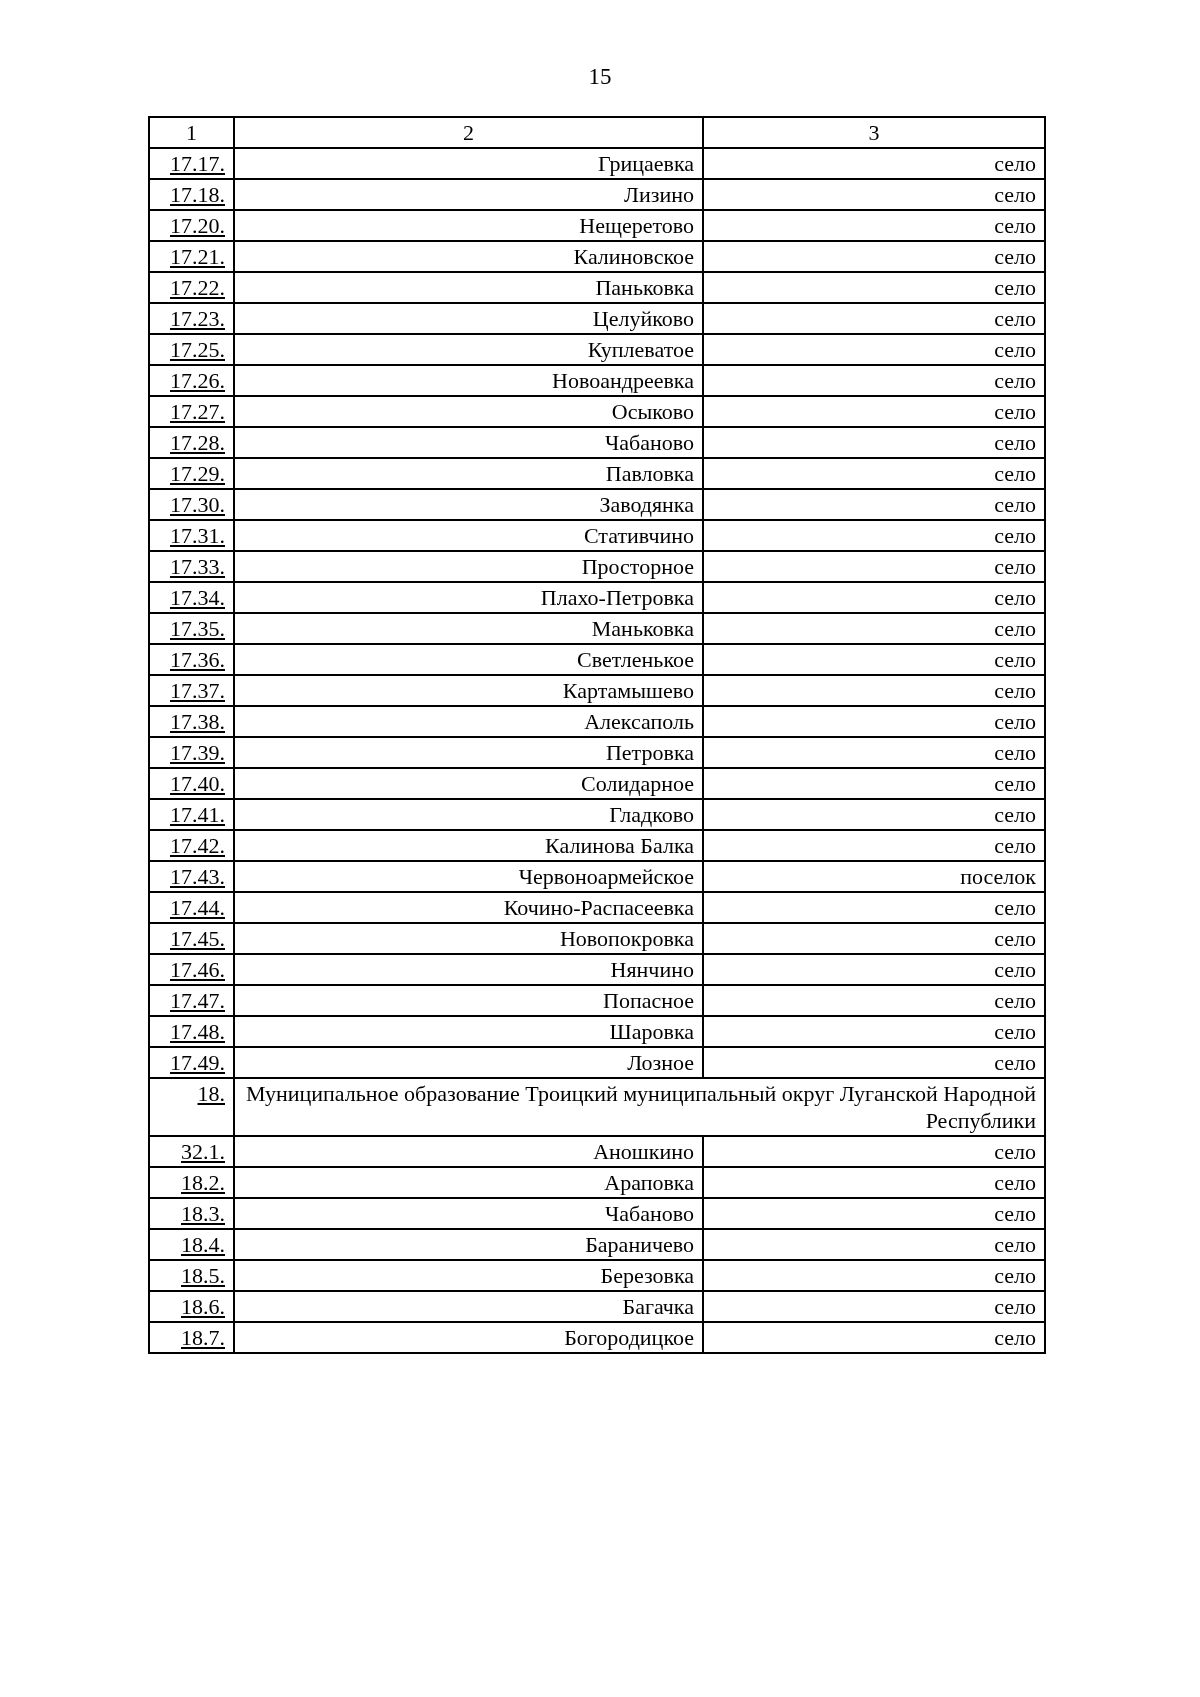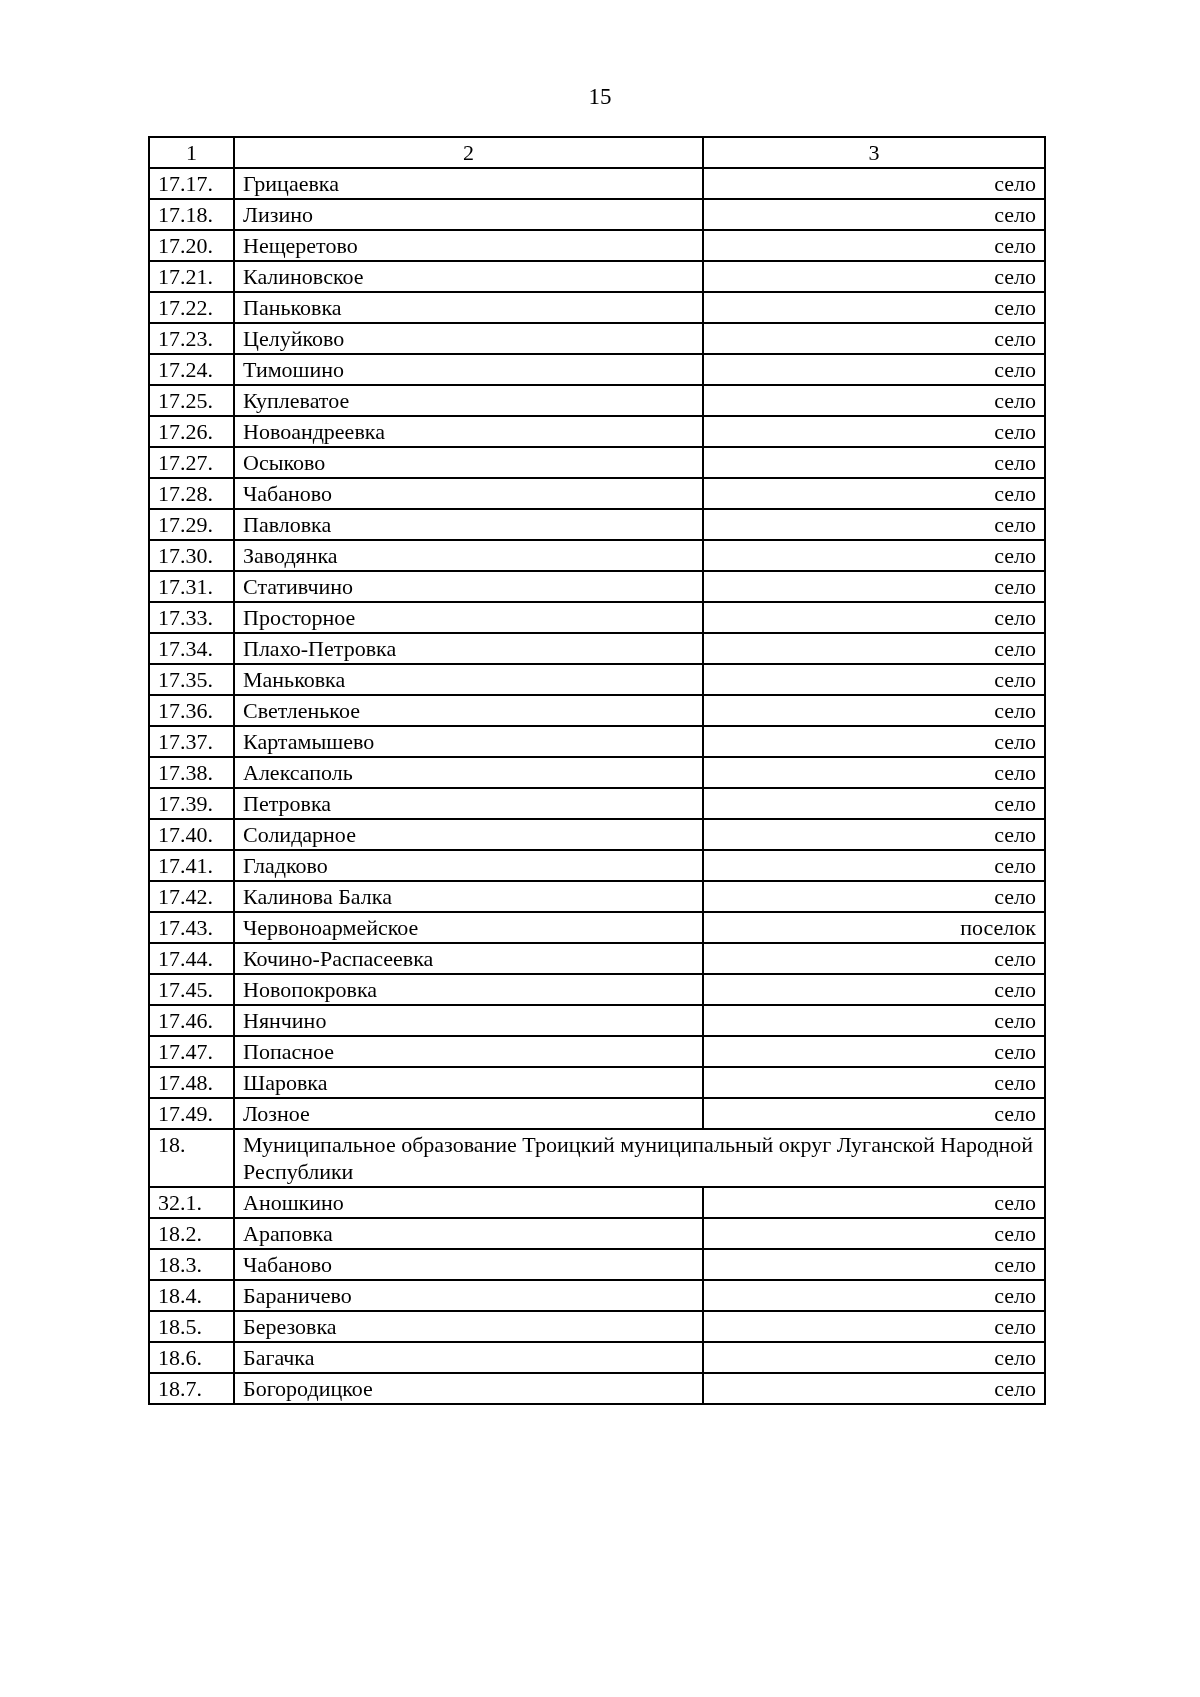--- a/index.html
+++ b/index.html
@@ -9,21 +9,21 @@
     background: #ffffff;
     color: #000000;
     font-family: "Liberation Serif", "DejaVu Serif", serif;
   }
   body {
     width: 1200px;
     height: 1697px;
     position: relative;
   }
   .page-number {
-    padding-top: 84px;
+    padding-top: 64px;
     text-align: center;
     font-size: 23px;
     line-height: 26px;
   }
   table.settlements {
     border-collapse: collapse;
     table-layout: fixed;
     width: 896px;
     margin: 26px 0 0 148px;
   }
@@ -37,26 +37,27 @@
     font-weight: normal;
     line-height: 27px;
     padding: 1px 8px 1px 8px;
     vertical-align: top;
     overflow: hidden;
   }
   table.settlements th {
     text-align: center;
   }
   td.col-num {
-    text-align: left;
+    text-align: right;
     padding-left: 2px;
     padding-right: 2px;
+    text-decoration: underline;
   }
   td.col-name {
-    text-align: left;
+    text-align: right;
     padding-left: 10px;
   }
   td.col-type {
     text-align: right;
     padding-left: 10px;
   }
 </style>
 </head>
 <body>
 
@@ -100,25 +101,20 @@
         <td class="col-num">17.22.</td>
         <td class="col-name">Паньковка</td>
         <td class="col-type">село</td>
       </tr>
       <tr>
         <td class="col-num">17.23.</td>
         <td class="col-name">Целуйково</td>
         <td class="col-type">село</td>
       </tr>
       <tr>
-        <td class="col-num">17.24.</td>
-        <td class="col-name">Тимошино</td>
-        <td class="col-type">село</td>
-      </tr>
-      <tr>
         <td class="col-num">17.25.</td>
         <td class="col-name">Куплеватое</td>
         <td class="col-type">село</td>
       </tr>
       <tr>
         <td class="col-num">17.26.</td>
         <td class="col-name">Новоандреевка</td>
         <td class="col-type">село</td>
       </tr>
       <tr>

